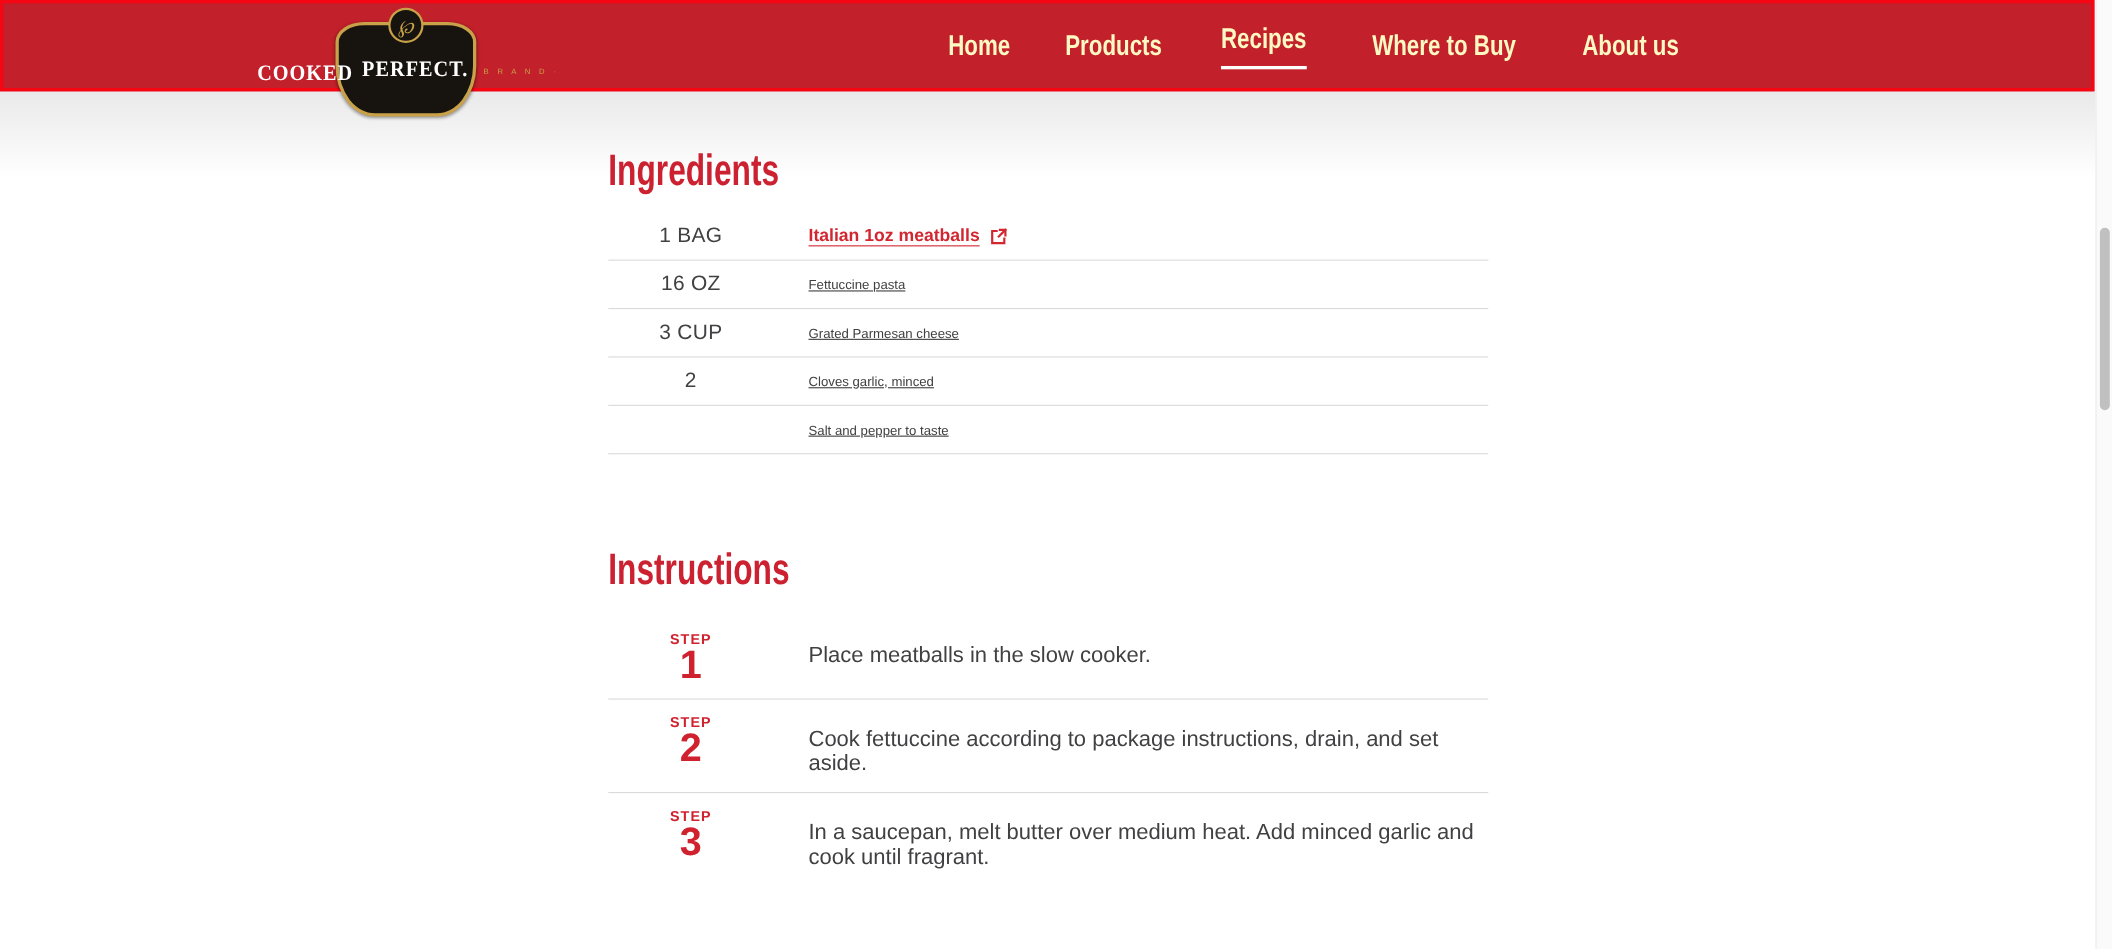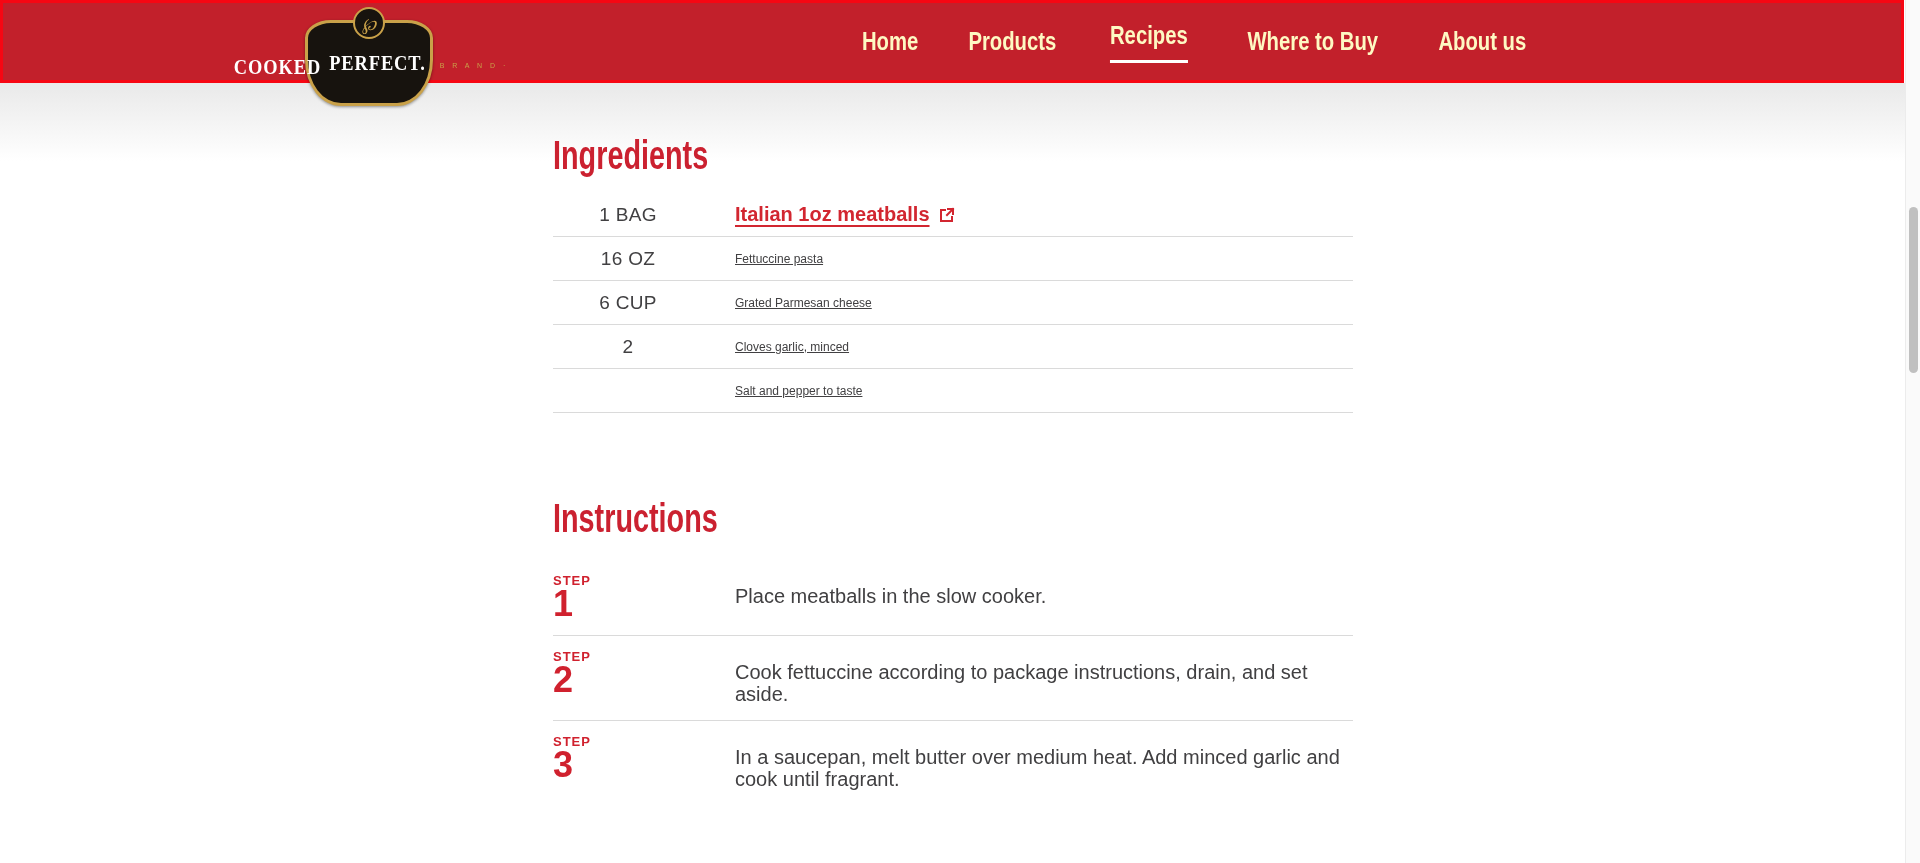--- a/index.html
+++ b/index.html
@@ -81,29 +81,29 @@
     display: flex; align-items: center; height: 44px;
     border-bottom: 1px solid #dadada;
   }
   .qty {
     width: 150px; flex-shrink: 0; text-align: center;
     color: #414042; font-size: 19px; letter-spacing: 0.3px;
   }
   .ing-name { padding-left: 32px; color: #414042; font-size: 12px; text-decoration: underline; }
   .ing-link {
     padding-left: 32px; display: flex; align-items: center; gap: 9px;
-    color: #d22630; font-weight: bold; font-size: 20px;
+    color: #d22630; font-weight: bold; font-size: 16px;
     text-decoration: underline; text-underline-offset: 4px; cursor: pointer;
   }
   .ext-icon { flex-shrink: 0; }
 
   .steps { width: 800px; margin-top: 20px; }
   .step-row { display: flex; padding: 13px 0 15px; border-bottom: 1px solid #dadada; }
   .step-row:last-child { border-bottom: none; }
-  .step-col { width: 150px; flex-shrink: 0; text-align: left; }
+  .step-col { width: 150px; flex-shrink: 0; text-align: center; }
   .step-label {
     color: #d0212e; font-size: 13px; font-weight: bold; letter-spacing: 1px; line-height: 15px;
   }
   .step-num { color: #d0212e; font-size: 36px; font-weight: bold; line-height: 32px; }
   .step-text {
     padding-left: 32px; padding-top: 12px;
     color: #414042; font-size: 20px; line-height: 22px;
   }
 
   
@@ -152,21 +152,21 @@
           <path d="M9 2 H14 V7" stroke-linecap="square"></path>
           <path d="M14 2 L8 8" stroke-linecap="square"></path>
         </svg>
       </a>
     </div>
     <div class="ing-row">
       <div class="qty">16 OZ</div>
       <div class="ing-name">Fettuccine pasta</div>
     </div>
     <div class="ing-row">
-      <div class="qty">6 CUP</div>
+      <div class="qty">3 CUP</div>
       <div class="ing-name">Grated Parmesan cheese</div>
     </div>
     <div class="ing-row">
       <div class="qty">2</div>
       <div class="ing-name">Cloves garlic, minced</div>
     </div>
     <div class="ing-row">
       <div class="qty"></div>
       <div class="ing-name">Salt and pepper to taste</div>
     </div>

